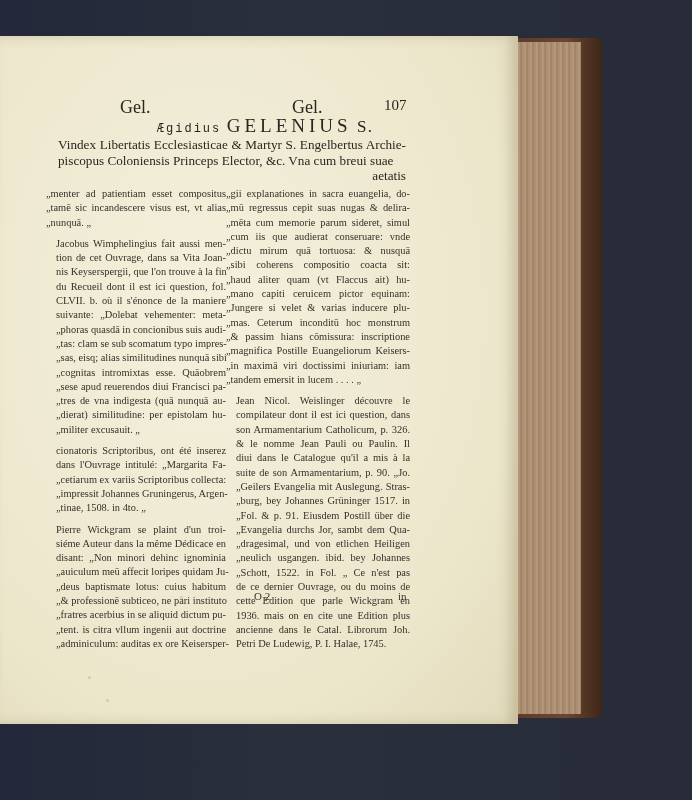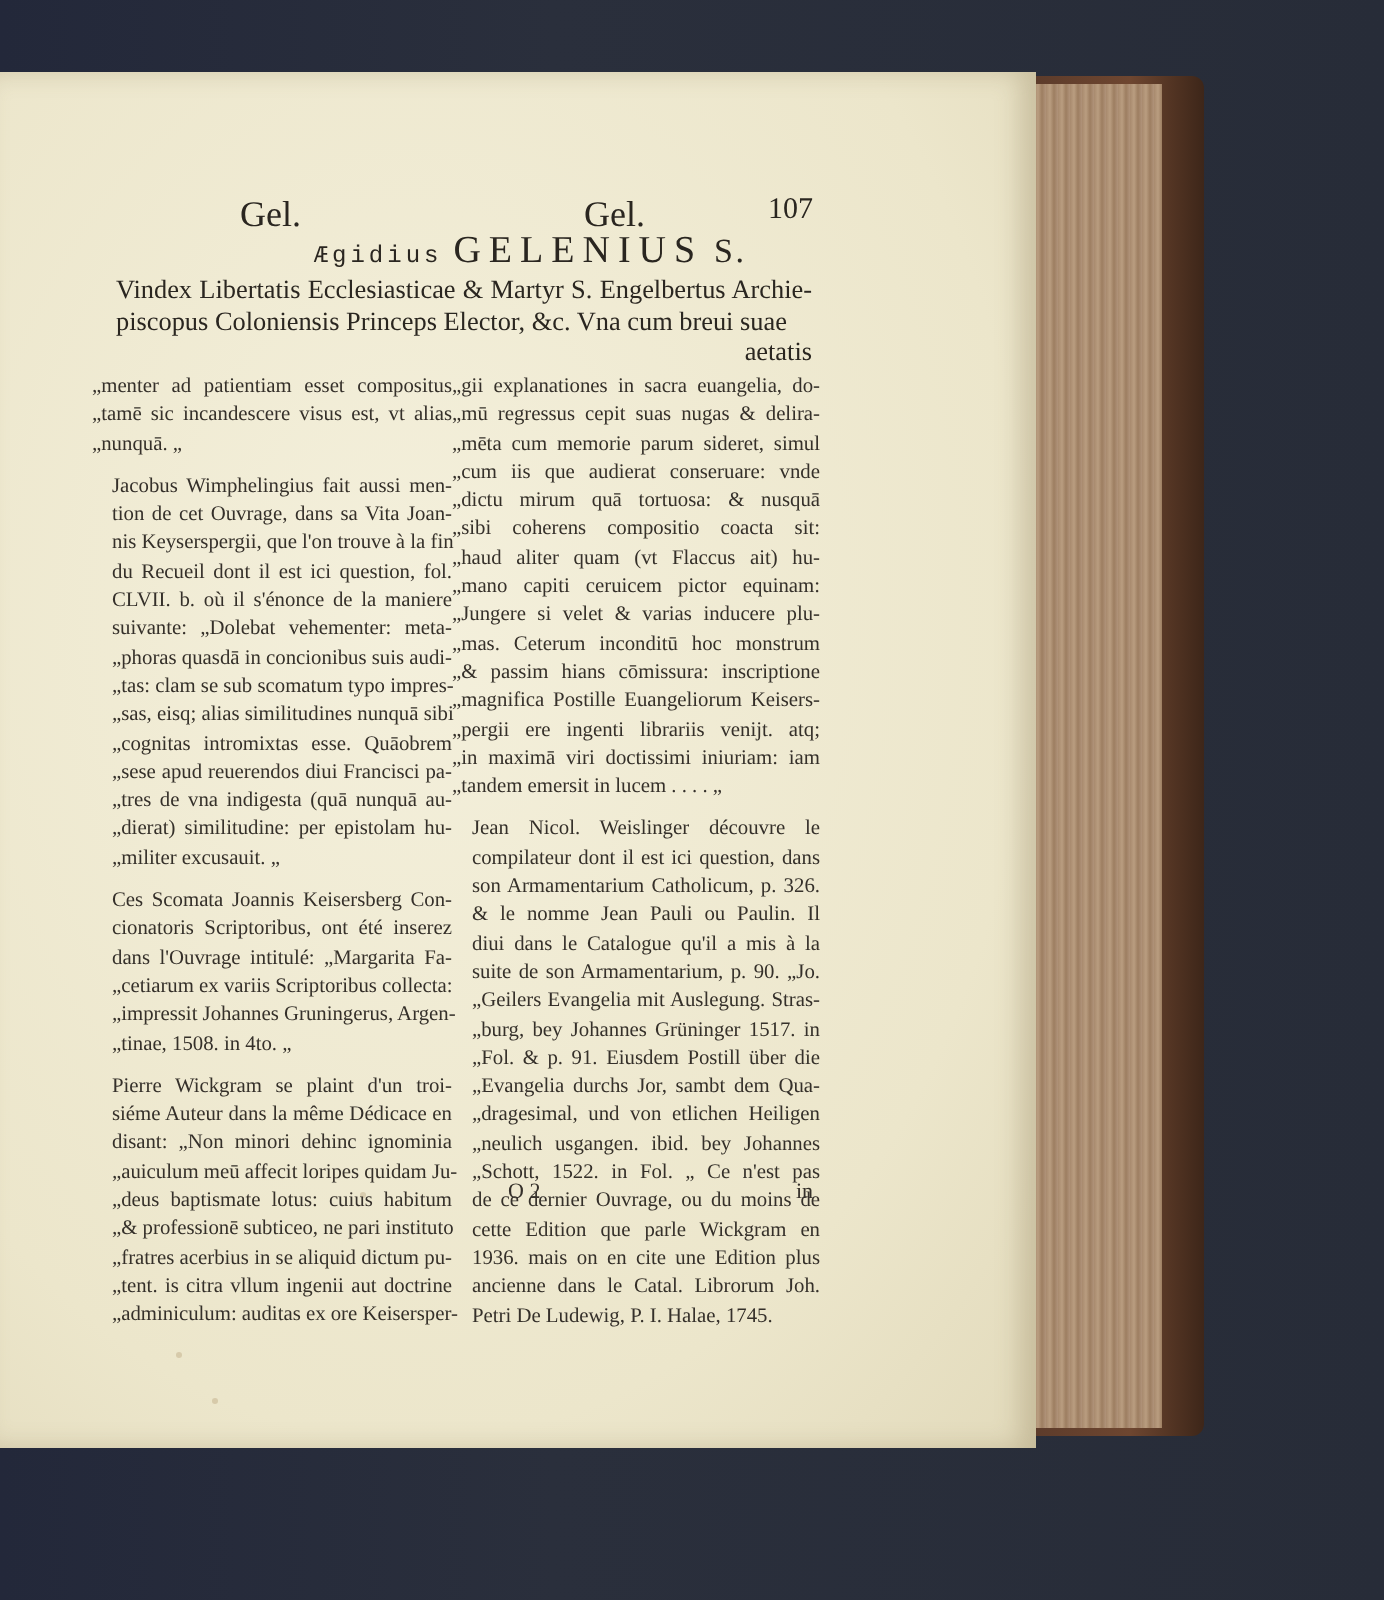--- a/index.html
+++ b/index.html
@@ -106,21 +106,20 @@
       <span class="line">„phoras quasdā in concionibus suis audi-</span>
       <span class="line">„tas: clam se sub scomatum typo impres-</span>
       <span class="line">„sas, eisq; alias similitudines nunquā sibi</span>
       <span class="line">„cognitas intromixtas esse. Quāobrem</span>
       <span class="line">„sese apud reuerendos diui Francisci pa-</span>
       <span class="line">„tres de vna indigesta (quā nunquā au-</span>
       <span class="line">„dierat) similitudine: per epistolam hu-</span>
       <span class="line last">„militer excusauit. „</span>
     </p>
     <p class="indent">
-      <span class="line">Ces Scomata Joannis Keisersberg Con-</span>
       <span class="line">cionatoris Scriptoribus, ont été inserez</span>
       <span class="line">dans l'Ouvrage intitulé: „Margarita Fa-</span>
       <span class="line">„cetiarum ex variis Scriptoribus collecta:</span>
       <span class="line">„impressit Johannes Gruningerus, Argen-</span>
       <span class="line last">„tinae, 1508. in 4to. „</span>
     </p>
     <p class="indent">
       <span class="line">Pierre Wickgram se plaint d'un troi-</span>
       <span class="line">siéme Auteur dans la même Dédicace en</span>
       <span class="line">disant: „Non minori dehinc ignominia</span>
@@ -139,21 +138,20 @@
       <span class="line">„mēta cum memorie parum sideret, simul</span>
       <span class="line">„cum iis que audierat conseruare: vnde</span>
       <span class="line">„dictu mirum quā tortuosa: &amp; nusquā</span>
       <span class="line">„sibi coherens compositio coacta sit:</span>
       <span class="line">„haud aliter quam (vt Flaccus ait) hu-</span>
       <span class="line">„mano capiti ceruicem pictor equinam:</span>
       <span class="line">„Jungere si velet &amp; varias inducere plu-</span>
       <span class="line">„mas. Ceterum inconditū hoc monstrum</span>
       <span class="line">„&amp; passim hians cōmissura: inscriptione</span>
       <span class="line">„magnifica Postille Euangeliorum Keisers-</span>
-      <span class="line">„pergii ere ingenti librariis venijt. atq;</span>
       <span class="line">„in maximā viri doctissimi iniuriam: iam</span>
       <span class="line last">„tandem emersit in lucem . . . . „</span>
     </p>
     <p class="indent">
       <span class="line">Jean Nicol. Weislinger découvre le</span>
       <span class="line">compilateur dont il est ici question, dans</span>
       <span class="line">son Armamentarium Catholicum, p. 326.</span>
       <span class="line">&amp; le nomme Jean Pauli ou Paulin. Il</span>
       <span class="line">diui dans le Catalogue qu'il a mis à la</span>
       <span class="line">suite de son Armamentarium, p. 90. „Jo.</span>

